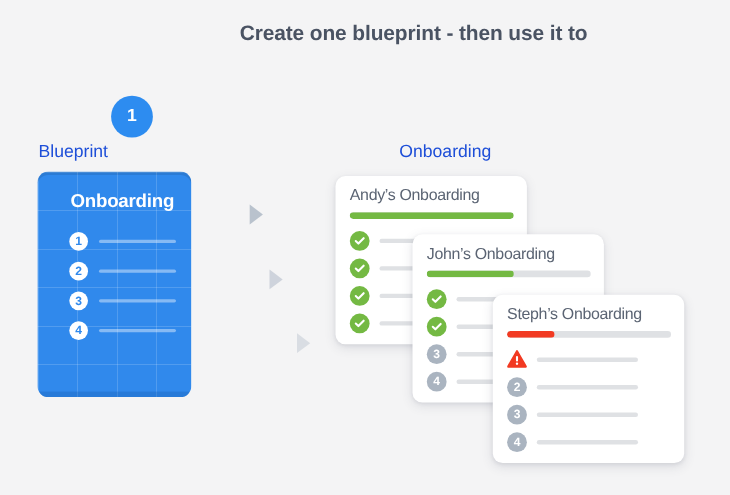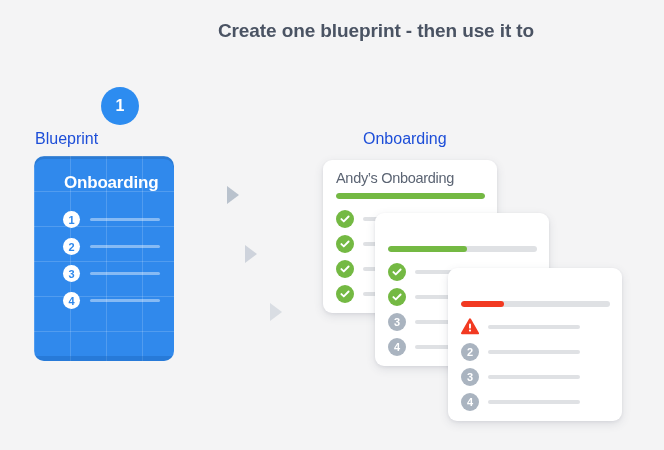--- a/index.html
+++ b/index.html
@@ -149,21 +149,21 @@
   .arrow.a2 { left: 245px; top: 245px; opacity: 0.55; }
   .arrow.a3 { left: 270px; top: 303px; opacity: 0.38; }
 
   
   .pcard {
     position: absolute;
     background: #ffffff;
     border-radius: 9px;
     box-shadow: 0 3px 10px rgba(60,70,90,0.13), 0 1px 3px rgba(60,70,90,0.08);
   }
-  .pcard.andy  { left: 305px; top: 160px; width: 174px; height: 153px; z-index: 1; margin-left: 18px; }
+  .pcard.andy  { left: 305px; top: 160px; width: 174px; height: 153px; z-index: 1; }
   .pcard.john  { left: 375px; top: 213px; width: 174px; height: 153px; z-index: 2; }
   .pcard.steph { left: 448px; top: 268px; width: 174px; height: 153px; z-index: 3; }
 
   .pc-title {
     position: absolute;
     left: 13px;
     top: 10px;
     color: #5b6473;
     font-size: 14.5px;
     letter-spacing: -0.3px;
@@ -299,20 +299,21 @@
           <svg width="10" height="10" viewBox="0 0 10 10">
               <path d="M1.4 5.1 L3.8 7.4 L8.6 2.5" fill="none" stroke="#ffffff" stroke-width="1.9" stroke-linecap="round" stroke-linejoin="round"></path>
             </svg>
         </span>
         <span class="pc-line" style="max-width:92px"></span>
       </div>
     </div>
   </div>
 
   <div class="pcard john">
+    <div class="pc-title">John’s Onboarding</div>
     <div class="pc-bar-track">
       <div class="pc-bar-fill" style="width:53%;background:#74b943"></div>
     </div>
     <div class="pc-rows">
       <div class="pc-row">
         <span class="pc-icon check">
           <svg width="10" height="10" viewBox="0 0 10 10">
               <path d="M1.4 5.1 L3.8 7.4 L8.6 2.5" fill="none" stroke="#ffffff" stroke-width="1.9" stroke-linecap="round" stroke-linejoin="round"></path>
             </svg>
         </span>
@@ -331,20 +332,21 @@
         <span class="pc-line" style="max-width:92px"></span>
       </div>
       <div class="pc-row">
         <span class="pc-icon num">4</span>
         <span class="pc-line" style="max-width:92px"></span>
       </div>
     </div>
   </div>
 
   <div class="pcard steph">
+    <div class="pc-title">Steph’s Onboarding</div>
     <div class="pc-bar-track">
       <div class="pc-bar-fill" style="width:29%;background:#f23a22"></div>
     </div>
     <div class="pc-rows">
       <div class="pc-row">
         <span class="pc-icon warn">
           <svg width="18" height="17" viewBox="0 0 18 17">
             <path d="M9 1.3 L17 15.3 L1 15.3 Z" fill="#f23a22" stroke="#f23a22" stroke-width="2" stroke-linejoin="round"></path>
             <rect x="8.05" y="5.6" width="1.9" height="5" rx="0.9" fill="#ffffff"></rect>
             <circle cx="9" cy="12.6" r="1.1" fill="#ffffff"></circle>

